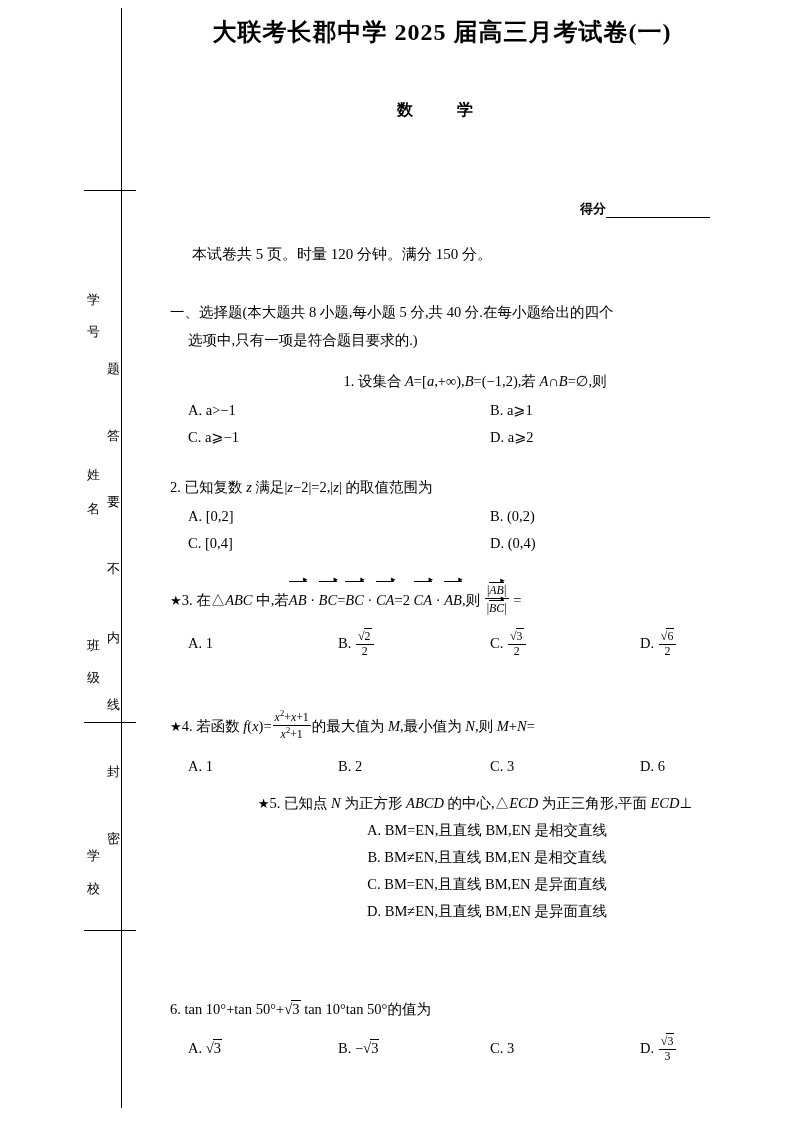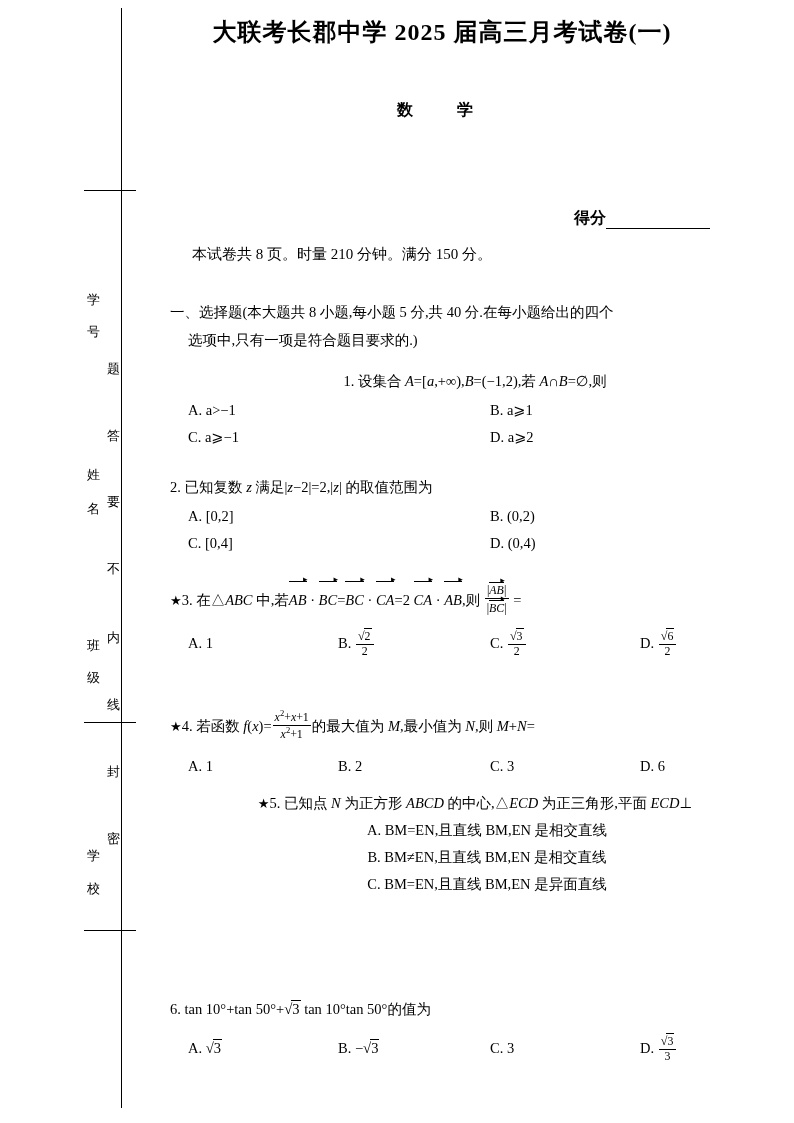--- a/index.html
+++ b/index.html
@@ -78,23 +78,23 @@
     top: 100px;
     left: 0;
     width: 640px;
     text-align: center;
     font-size: 16px;
     font-weight: bold;
     letter-spacing: 14px;
   }
   .score-box {
     position: absolute;
-    top: 208px;
+    top: 200px;
     right: 84px;
-    font-size: 16px;
+    font-size: 13px;
     font-weight: bold;
   }
   .score-line {
     display: inline-block;
     width: 104px;
     border-bottom: 1px solid #000;
     height: 16px;
     vertical-align: bottom;
   }
   .exam-info {
@@ -194,21 +194,21 @@
   <div class="content">
 
     <div class="doc-title">大联考长郡中学 2025 届高三月考试卷(一)</div>
 
     <div class="subject">数　学</div>
 
     <div class="score-box">
       <span>得分</span><span class="score-line"></span>
     </div>
 
-    <div class="exam-info">本试卷共 8 页。时量 210 分钟。满分 150 分。</div>
+    <div class="exam-info">本试卷共 5 页。时量 120 分钟。满分 150 分。</div>
 
     <div class="section-head">
       <div>一、选择题(本大题共 8 小题,每小题 5 分,共 40 分.在每小题给出的四个</div>
       <div style="padding-left:18px;">选项中,只有一项是符合题目要求的.)</div>
     </div>
 
     <div class="q" style="top:368px;text-align:center;">
       <div>
         <span>1.</span>
         设集合 <i>A</i>=[<i>a</i>,+∞),<i>B</i>=(−1,2),若 <i>A</i>∩<i>B</i>=∅,则
@@ -269,20 +269,21 @@
     </div>
 
     <div class="q" style="top:790px;text-align:center;">
       <div>
         <span class="star">★</span><span>5.</span>
         已知点 <i>N</i> 为正方形 <i>ABCD</i> 的中心,△<i>ECD</i> 为正三角形,平面 <i>ECD</i>⊥
       </div>
       <div class="q-indent" style="padding-left:24px;">A. BM=EN,且直线 BM,EN 是相交直线</div>
       <div class="q-indent" style="padding-left:24px;">B. BM≠EN,且直线 BM,EN 是相交直线</div>
       <div class="q-indent" style="padding-left:24px;">C. BM=EN,且直线 BM,EN 是异面直线</div>
+      <div class="q-indent" style="padding-left:24px;">D. BM≠EN,且直线 BM,EN 是异面直线</div>
     </div>
 
     <div class="q" style="top:996px;">
       <div>
         <span>6.</span>
         tan 10°+tan 50°+<span class="sqrt"><span class="rad">√</span><span class="body">3</span></span> tan 10°tan 50°的值为
       </div>
       <div class="opts" style="height:44px; margin-top:12px;">
         <span class="opt o1">A. <span class="sqrt"><span class="rad">√</span><span class="body">3</span></span></span>
         <span class="opt o2">B. −<span class="sqrt"><span class="rad">√</span><span class="body">3</span></span></span>

